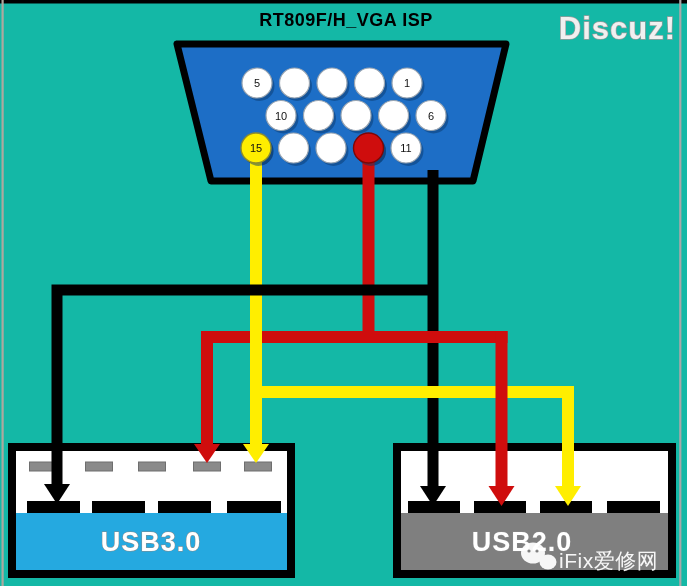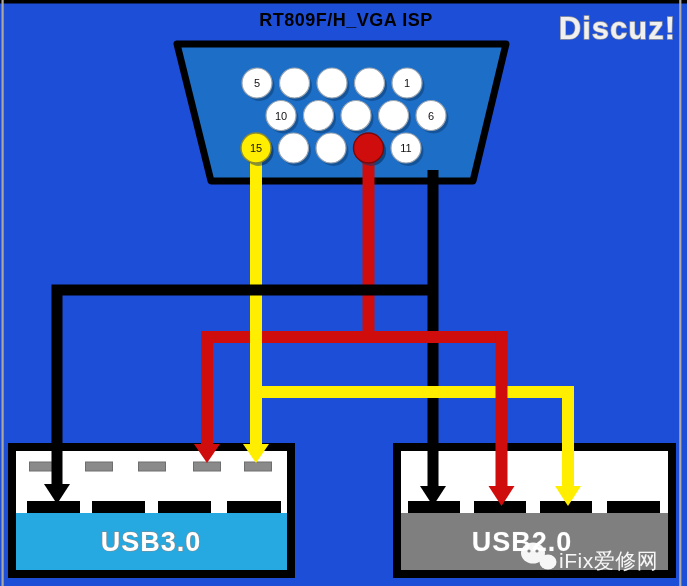--- a/index.html
+++ b/index.html
@@ -1,16 +1,16 @@
 <!DOCTYPE html>
 <html><head>
 <meta charset="utf-8">
 <style>
   html,body{margin:0;padding:0;background:#fff;}
-  .stage{position:relative;width:687px;height:586px;background:#1d4ed8;overflow:hidden;
+  .stage{position:relative;width:687px;height:586px;background:#14b8a6;overflow:hidden;
          font-family:"Liberation Sans", sans-serif;}
   svg{display:block;}
   svg text{font-family:"Liberation Sans","DejaVu Sans",sans-serif;}
   .title-text{font-size:18px;font-weight:bold;fill:#000;letter-spacing:.5px;}
   .pin-label{font-size:11px;fill:#111;}
   .usb-label{font-size:27px;font-weight:bold;fill:#ffffff;stroke:#8a8a8a;stroke-width:1px;
              paint-order:stroke;letter-spacing:1px;}
   .discuz{font-size:31px;font-weight:bold;fill:#f0f0f0;stroke:#9a9a9a;stroke-width:1.4px;
           paint-order:stroke;letter-spacing:1px;}
   .ifix{font-size:21px;fill:#fdfdfd;opacity:.95;letter-spacing:.5px;}

